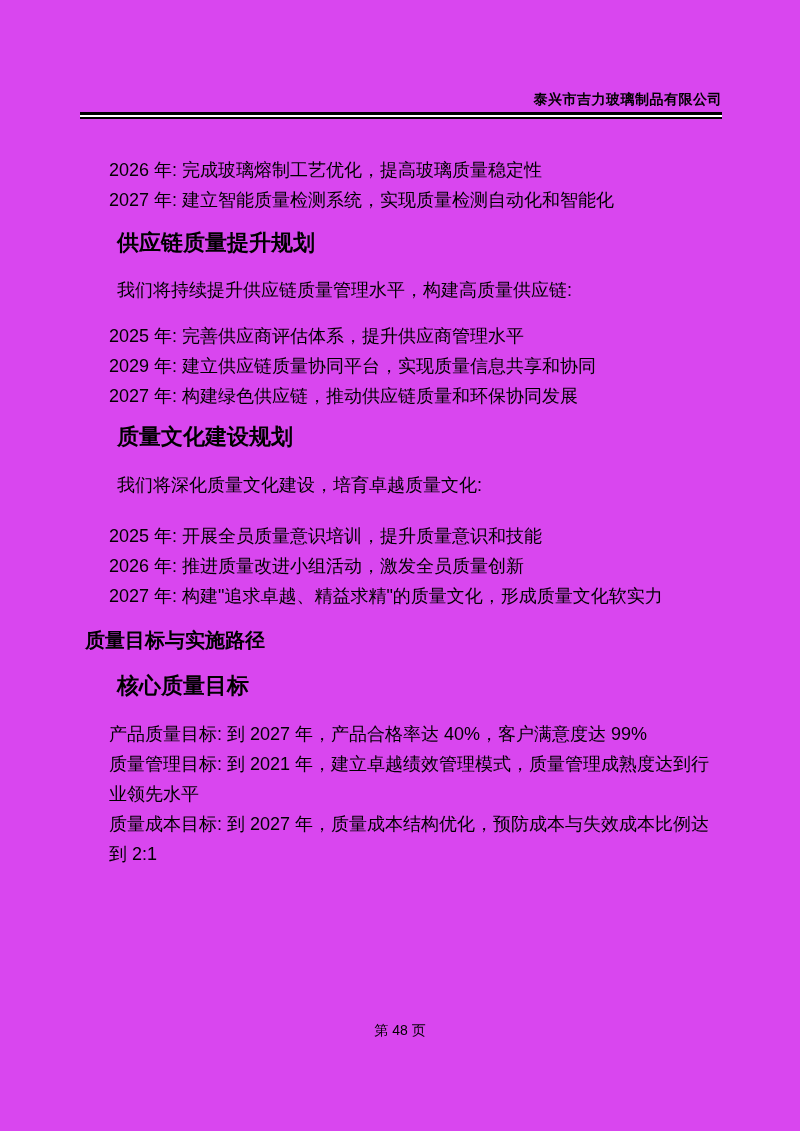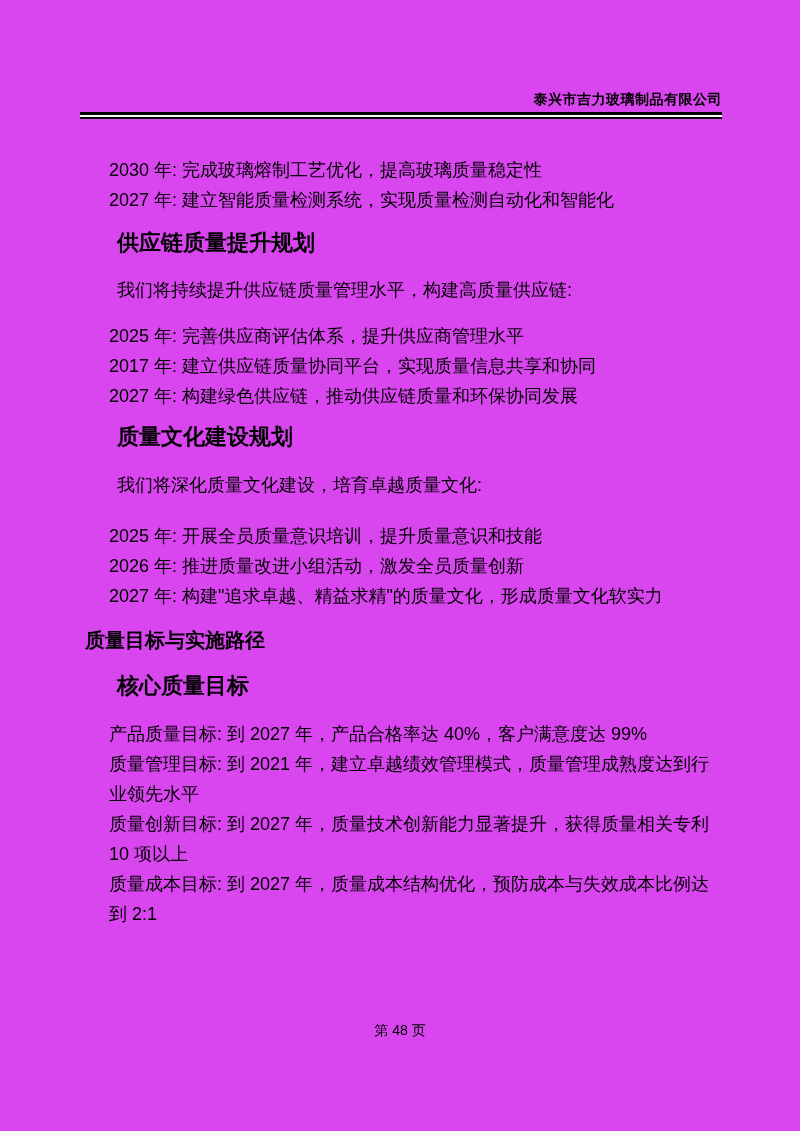--- a/index.html
+++ b/index.html
@@ -76,47 +76,46 @@
 <div class="page">
 
   <div class="header">
     <div class="header-company">泰兴市吉力玻璃制品有限公司</div>
     <div class="header-rule"></div>
   </div>
 
   <div class="content">
 
     <div class="mt-groupA">
-      <div class="line">2030 年: 完成玻璃熔制工艺优化，提高玻璃质量稳定性</div>
+      <div class="line">2026 年: 完成玻璃熔制工艺优化，提高玻璃质量稳定性</div>
       <div class="line">2027 年: 建立智能质量检测系统，实现质量检测自动化和智能化</div>
     </div>
 
     <div class="sec-title mt-h21">供应链质量提升规划</div>
     <div class="intro mt-intro1">我们将持续提升供应链质量管理水平，构建高质量供应链:</div>
     <div class="mt-groupB">
       <div class="line">2025 年: 完善供应商评估体系，提升供应商管理水平</div>
-      <div class="line">2017 年: 建立供应链质量协同平台，实现质量信息共享和协同</div>
+      <div class="line">2029 年: 建立供应链质量协同平台，实现质量信息共享和协同</div>
       <div class="line">2027 年: 构建绿色供应链，推动供应链质量和环保协同发展</div>
     </div>
 
     <div class="sec-title mt-h22">质量文化建设规划</div>
     <div class="intro mt-intro2">我们将深化质量文化建设，培育卓越质量文化:</div>
     <div class="mt-groupC">
       <div class="line">2025 年: 开展全员质量意识培训，提升质量意识和技能</div>
       <div class="line">2026 年: 推进质量改进小组活动，激发全员质量创新</div>
       <div class="line">2027 年: 构建"追求卓越、精益求精"的质量文化，形成质量文化软实力</div>
     </div>
 
     <div class="chapter-title mt-chapter">质量目标与实施路径</div>
 
     <div class="sec-title mt-h23">核心质量目标</div>
     <div class="mt-goals">
       <div class="line">产品质量目标: 到 2027 年，产品合格率达 40%，客户满意度达 99%</div>
       <div class="line">质量管理目标: 到 2021 年，建立卓越绩效管理模式，质量管理成熟度达到行业领先水平</div>
-      <div class="line">质量创新目标: 到 2027 年，质量技术创新能力显著提升，获得质量相关专利 10 项以上</div>
       <div class="line">质量成本目标: 到 2027 年，质量成本结构优化，预防成本与失效成本比例达到 2:1</div>
     </div>
 
   </div>
 
   <div class="footer">
     <span>第 48 页</span>
   </div>
 
 </div>

